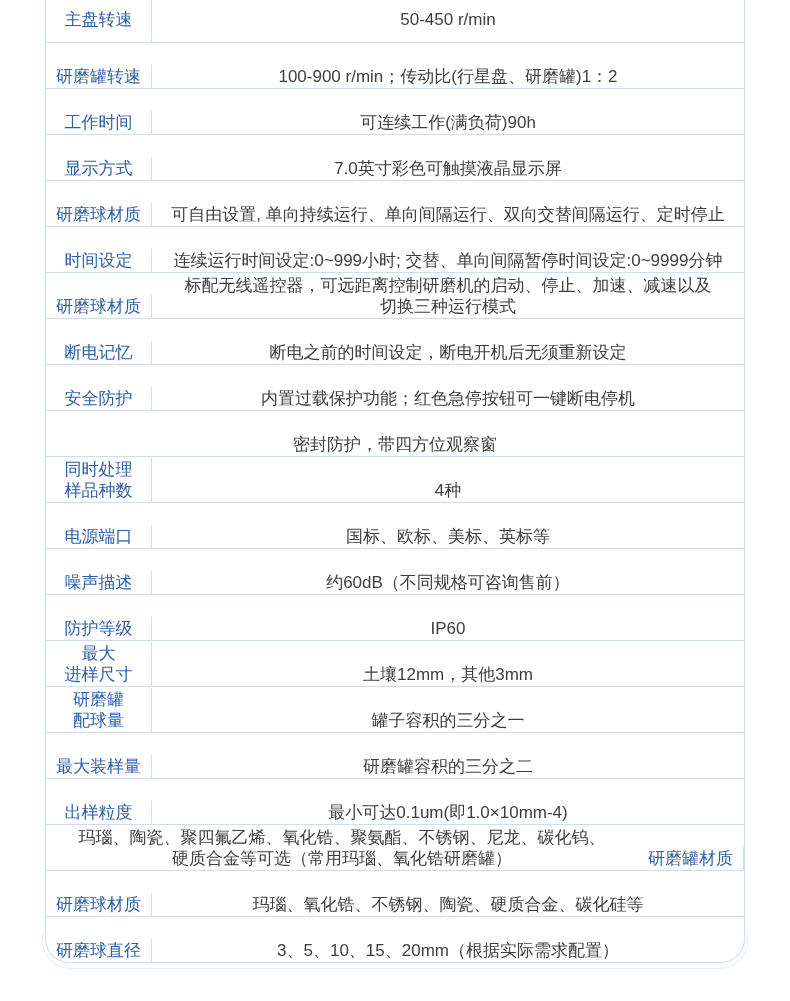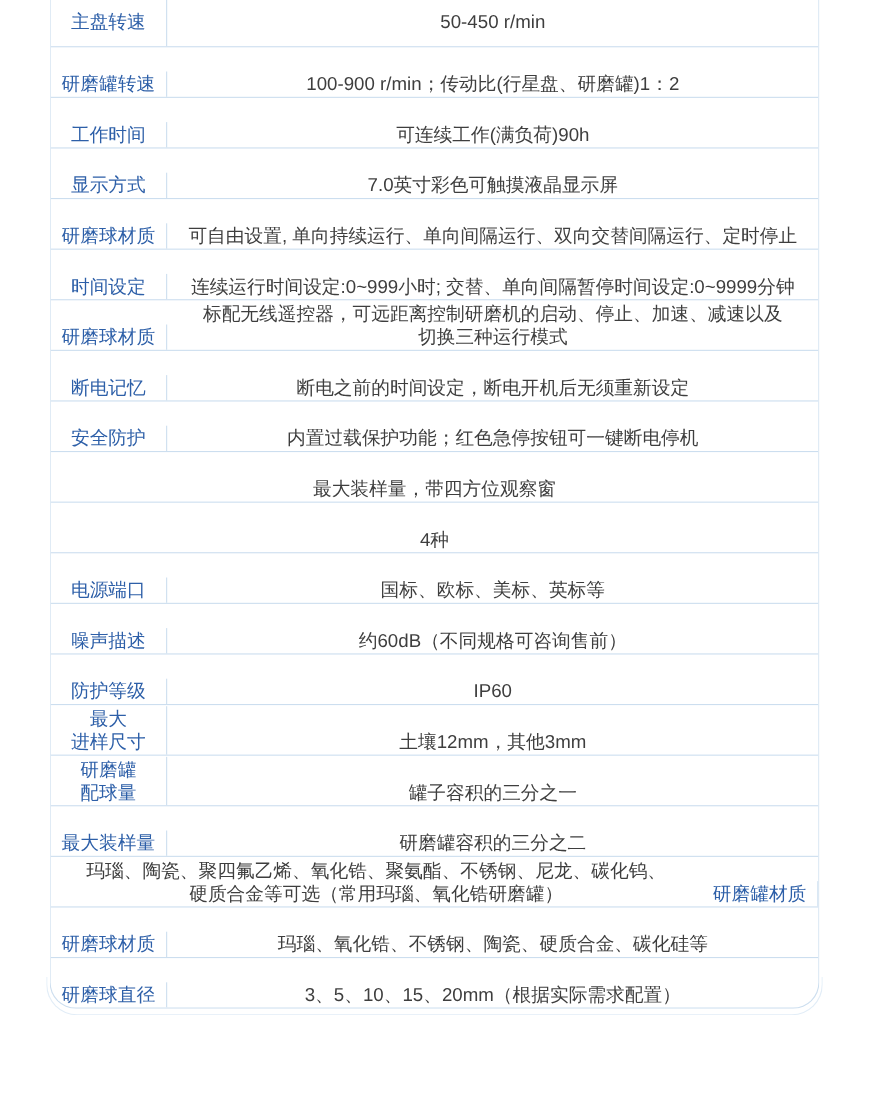--- a/index.html
+++ b/index.html
@@ -117,24 +117,26 @@
     <div class="cell label-cell">断电记忆</div>
     <div class="cell value-cell">断电之前的时间设定，断电开机后无须重新设定</div>
   </div>
 
   <div class="row">
     <div class="cell label-cell">安全防护</div>
     <div class="cell value-cell">内置过载保护功能；红色急停按钮可一键断电停机</div>
   </div>
 
   <div class="row">
-    <div class="cell value-cell">最大装样量，带四方位观察窗</div>
+    <div class="cell value-cell">密封防护，带四方位观察窗</div>
   </div>
 
   <div class="row">
+    <div class="cell label-cell">同时处理
+样品种数</div>
     <div class="cell value-cell">4种</div>
   </div>
 
   <div class="row">
     <div class="cell label-cell">电源端口</div>
     <div class="cell value-cell">国标、欧标、美标、英标等</div>
   </div>
 
   <div class="row">
     <div class="cell label-cell">噪声描述</div>
@@ -156,20 +158,24 @@
     <div class="cell label-cell">研磨罐
 配球量</div>
     <div class="cell value-cell">罐子容积的三分之一</div>
   </div>
 
   <div class="row">
     <div class="cell label-cell">最大装样量</div>
     <div class="cell value-cell">研磨罐容积的三分之二</div>
   </div>
 
+  <div class="row">
+    <div class="cell label-cell">出样粒度</div>
+    <div class="cell value-cell">最小可达0.1um(即1.0×10mm-4)</div>
+  </div>
 
   <div class="row">
     <div class="cell value-cell">玛瑙、陶瓷、聚四氟乙烯、氧化锆、聚氨酯、不锈钢、尼龙、碳化钨、
 硬质合金等可选（常用玛瑙、氧化锆研磨罐）</div>
     <div class="cell label-cell">研磨罐材质</div>
   </div>
 
   <div class="row">
     <div class="cell label-cell">研磨球材质</div>
     <div class="cell value-cell">玛瑙、氧化锆、不锈钢、陶瓷、硬质合金、碳化硅等</div>

